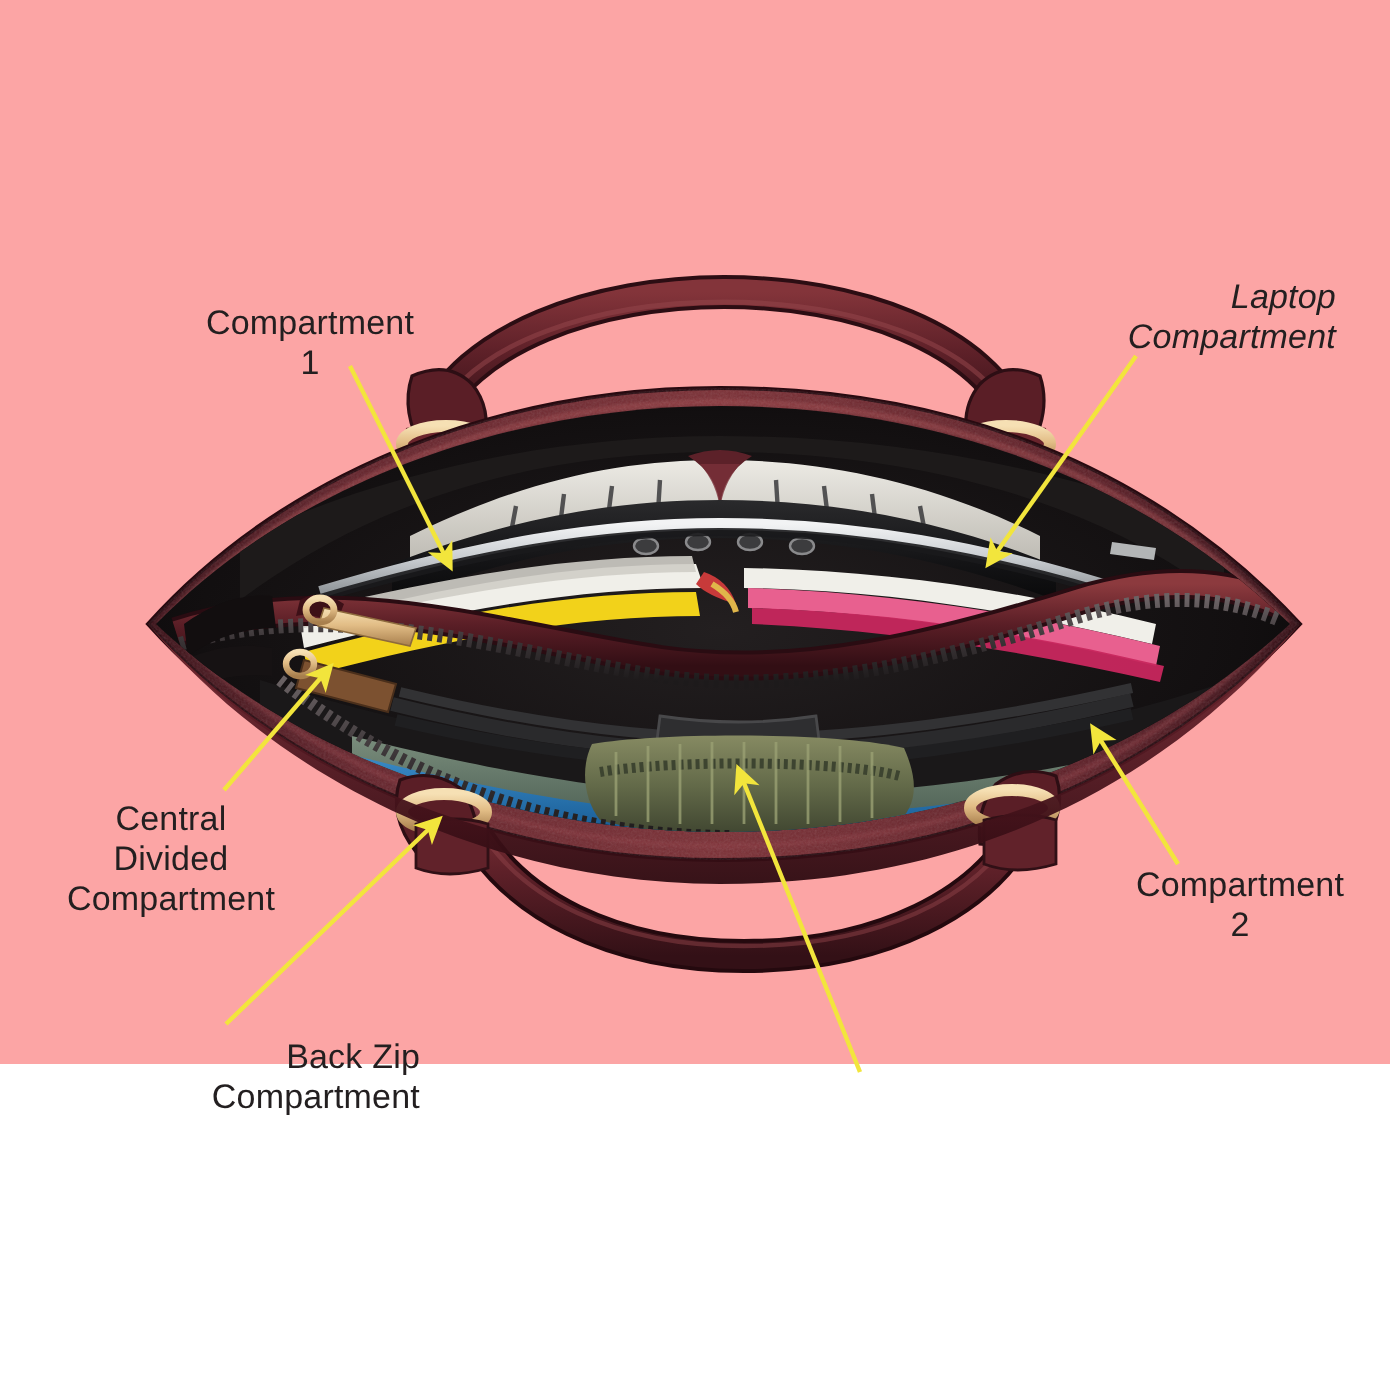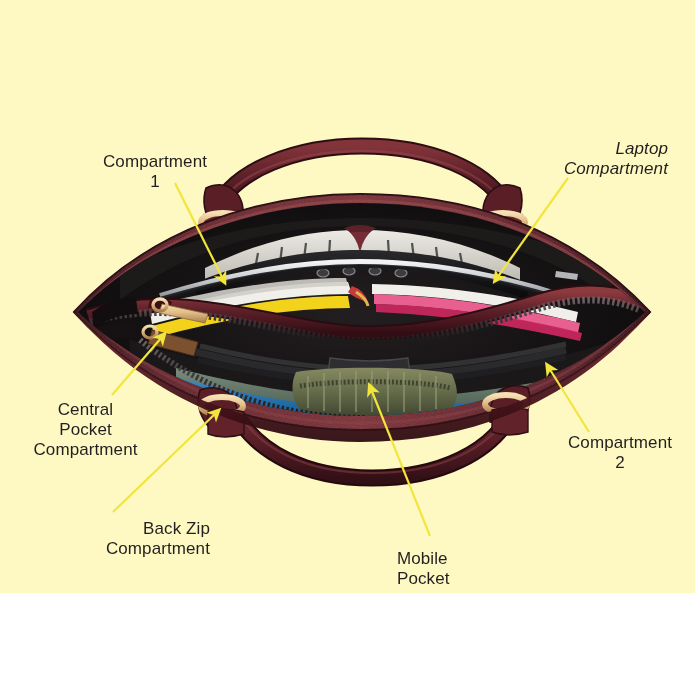--- a/index.html
+++ b/index.html
@@ -1,17 +1,17 @@
 <!DOCTYPE html>
 <html><head>
 <meta charset="utf-8">
 <style>
   html,body{margin:0;padding:0;background:#ffffff;}
   body{width:695px;height:695px;font-family:"Liberation Sans",sans-serif;overflow:hidden;}
-  #stage{position:relative;width:695px;height:593px;background:#fef9c3;}
+  #stage{position:relative;width:695px;height:532px;background:#fca5a5;}
 
   
   .label{
     position:absolute;
     color:#231f20;
     font-family:"Liberation Sans",sans-serif;
     font-size:17px;
     line-height:20px;
     white-space:pre-line;
     letter-spacing:.1px;
@@ -335,25 +335,23 @@
     </g>
   </svg>
 
   <div class="label lbl-c1">Compartment
 1</div>
 
   <div class="label lbl-lap">Laptop
 Compartment</div>
 
   <div class="label lbl-cd">Central
-Pocket
+Divided
 Compartment</div>
 
   <div class="label lbl-bz">Back Zip
 Compartment</div>
 
-  <div class="label lbl-mob">Mobile
-Pocket</div>
 
   <div class="label lbl-c2">Compartment
 2</div>
 
 </div>
 
 </body></html>

